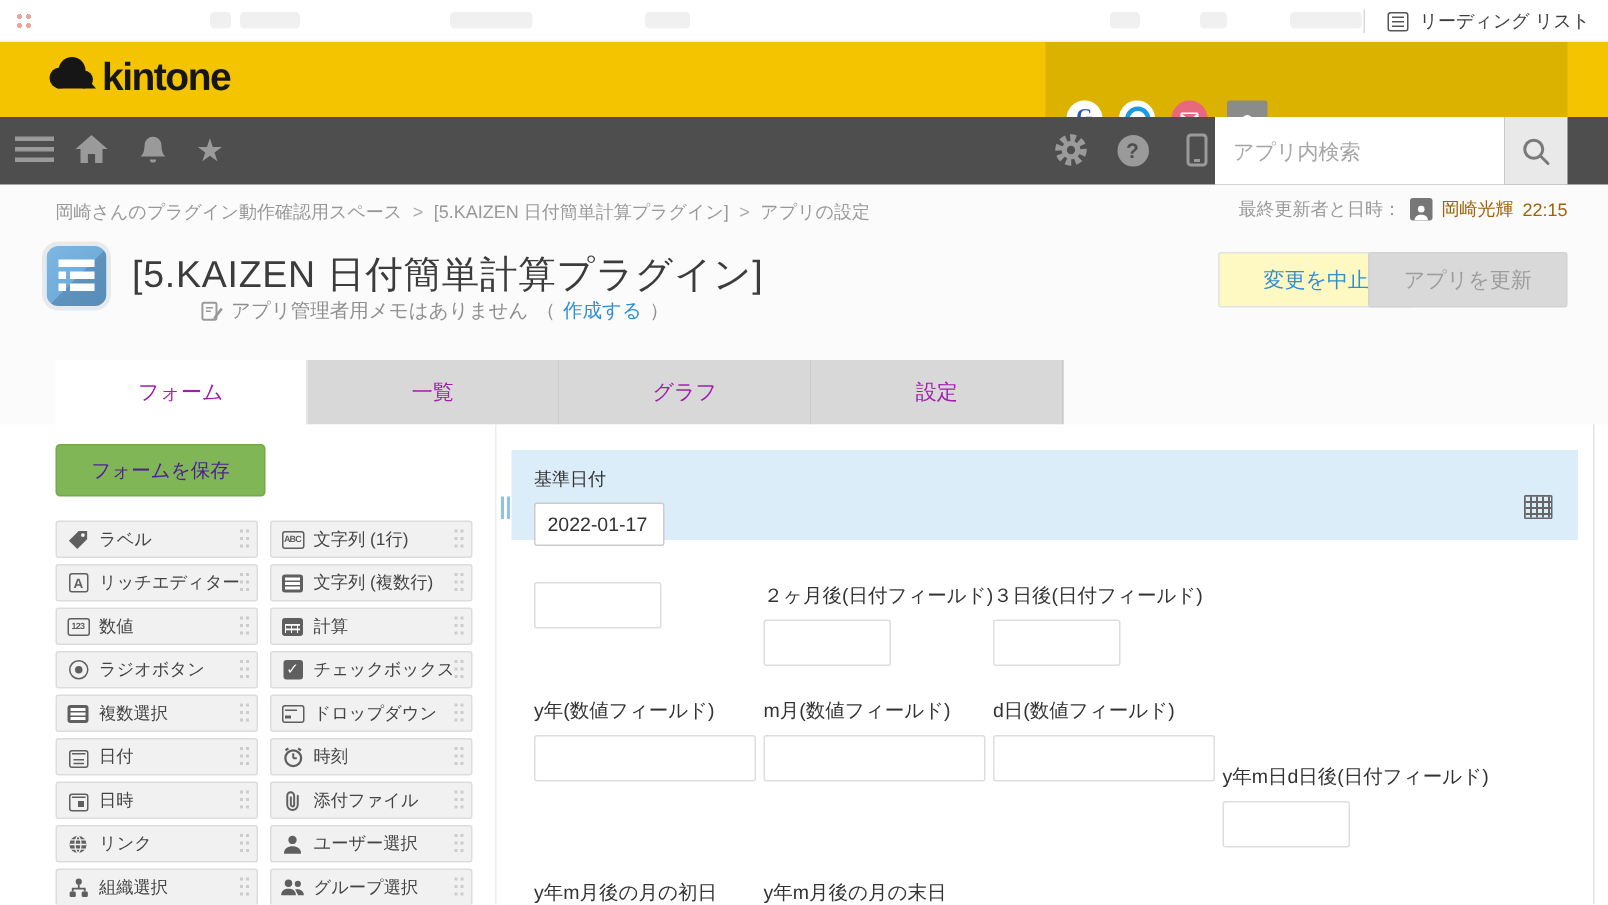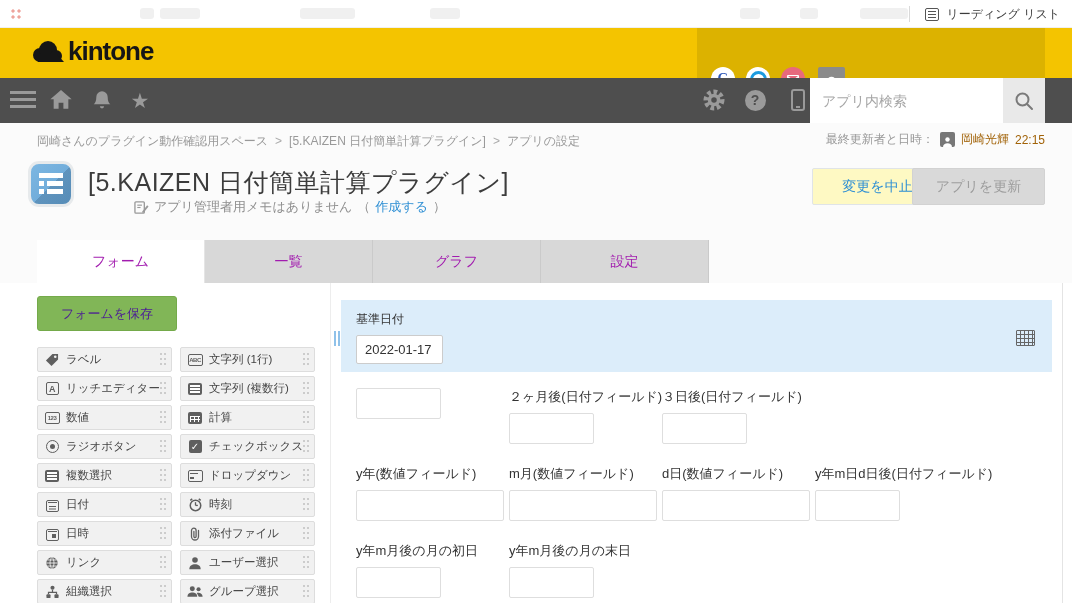--- a/index.html
+++ b/index.html
@@ -15,21 +15,21 @@
     background:
       radial-gradient(circle 1.6px, #e05a4e 98%, transparent) 1px 1px/6px 6px repeat; border-radius:2px;}
   .ghost { position:absolute; top:8px; height:11px; background:#ececec; border-radius:3px; opacity:.8; }
   .reading-list { position:absolute; right:12px; top:0; height:28px; display:flex; align-items:center; gap:7px; font-size:12px; color:#3c3c3c; }
   .reading-list .vdiv { width:1px; height:16px; background:#d9d9d9; margin-right:8px; }
   .rl-icon { width:14px; height:13px; border:1.5px solid #555; border-radius:2px; position:relative; }
   .rl-icon::before { content:""; position:absolute; left:2px; right:2px; top:2px; height:1.5px; background:#555; box-shadow:0 3px 0 #555, 0 6px 0 #555; }
   
   .yellow { position:absolute; top:28px; left:0; width:1072px; height:50px; background:#f4c400; }
   .yellow .darkband { position:absolute; left:697px; top:0; width:348px; height:50px; background:#dcb200; }
-  .brand { position:absolute; left:30px; top:8px; display:flex; align-items:center; gap:4px; }
+  .brand { position:absolute; left:30px; top:8px; display:flex; align-items:flex-start; gap:4px; }
   .cloud { width:34px; height:26px; }
   .brand-name { font-size:26px; font-weight:bold; color:#161616; letter-spacing:-1px; }
   .hcircle { position:absolute; top:39px; width:24px; height:24px; border-radius:50%; background:#fff; display:flex; align-items:center; justify-content:center; }
   .hc-g { left:711px; color:#2c56b8; font-weight:bold; font-size:14px; font-family:"Liberation Serif","DejaVu Serif",serif;}
   .hc-o { left:746px; }
   .hc-o::before { content:""; width:11px; height:11px; border:3.5px solid #1c9be0; border-radius:50%; }
   .hc-m { left:781px; background:#e8697d; }
   .hc-m .env { width:12px; height:9px; background:#fff; position:relative; border-radius:1px; }
   .hc-m .env::before { content:""; position:absolute; left:1px; top:1px; border-left:5px solid transparent; border-right:5px solid transparent; border-top:4px solid #e8697d; }
   .h-avatar { position:absolute; left:818px; top:39px; width:27px; height:27px; background:#8b8b8b; border-radius:2px; display:flex; align-items:flex-end; justify-content:center; }
@@ -92,31 +92,31 @@
   .ic-check { width:13px; height:13px; background:#5f5f5f; border-radius:2px; color:#fff; font-size:10px; line-height:13px; text-align:center; }
   .ic-cal { width:13px; height:12px; border:1.5px solid #5f5f5f; border-radius:2px; position:relative; margin-top:2px; }
   .ic-cal::before { content:""; position:absolute; left:1px; right:1px; top:1px; height:1.5px; background:#5f5f5f; }
   .ic-cal.eq::after { content:""; position:absolute; left:2px; right:2px; top:5px; height:1.2px; background:#5f5f5f; box-shadow:0 2.5px 0 #5f5f5f; }
   .ic-cal.dot::after { content:""; position:absolute; right:2px; bottom:2px; width:4px; height:4px; background:#5f5f5f; }
   .ic-dd { width:15px; height:12px; border:1.5px solid #5f5f5f; border-radius:2px; position:relative; }
   .ic-dd::before { content:""; position:absolute; left:1.5px; top:2px; width:8px; height:1.5px; background:#5f5f5f; }
   .ic-dd::after { content:""; position:absolute; left:1.5px; bottom:2px; width:4px; height:1.5px; background:#5f5f5f; }
   
   .canvas { position:absolute; left:330px; top:0; width:733px; height:320px; border-left:1px solid #ededed; border-right:1px solid #e4e4e4; }
-  .sel-row { position:absolute; left:10px; top:17px; width:711px; height:72px; background:#dcedfa; }
+  .sel-row { position:absolute; left:10px; top:17px; width:711px; height:60px; background:#dcedfa; }
   .sel-handle { position:absolute; left:-7px; top:31px; width:6px; height:15px; }
   .sel-handle::before { content:""; position:absolute; width:2px; height:15px; background:#8fc1e9; box-shadow:4px 0 0 #8fc1e9; }
   .sel-label { position:absolute; left:15px; top:11px; font-size:12px; color:#333; }
   .sel-input { position:absolute; left:15px; top:35px; width:87px; height:29px; background:#fff; border:1px solid #ccc; border-radius:2px; font-size:13px; color:#333; padding:0 8px; font-family:inherit; }
   .grid-icon { position:absolute; right:17px; top:30px; width:19px; height:16px; border:1.5px solid #666; border-radius:1px;
     background:linear-gradient(90deg,#666 1.5px,transparent 1.5px) 3px 0/4px 100%, linear-gradient(#666 1.5px,transparent 1.5px) 0 3px/100% 4px; cursor:pointer; }
   .fields { position:absolute; left:25px; top:105px; }
   .fgroup { display:flex; margin-bottom:21px; }
   .fcell { width:153px; flex:0 0 auto; }
-  .fcell.wide4 { width:153px; }
+  .fcell.wide4 { width:153px;margin-top:44px; }
   .flabel { font-size:13px; color:#333; margin-bottom:7px; white-space:nowrap; }
   .finput { height:31px; background:#fff; border:1px solid #dedede; border-radius:2px; cursor:pointer; }
   .finput.small { width:85px; } .finput.wide { width:148px; }
   svg { display:block; }
 </style>
 </head>
 <body>
 
 <div class="browser-bar">
   <span class="ext-icon"></span>

